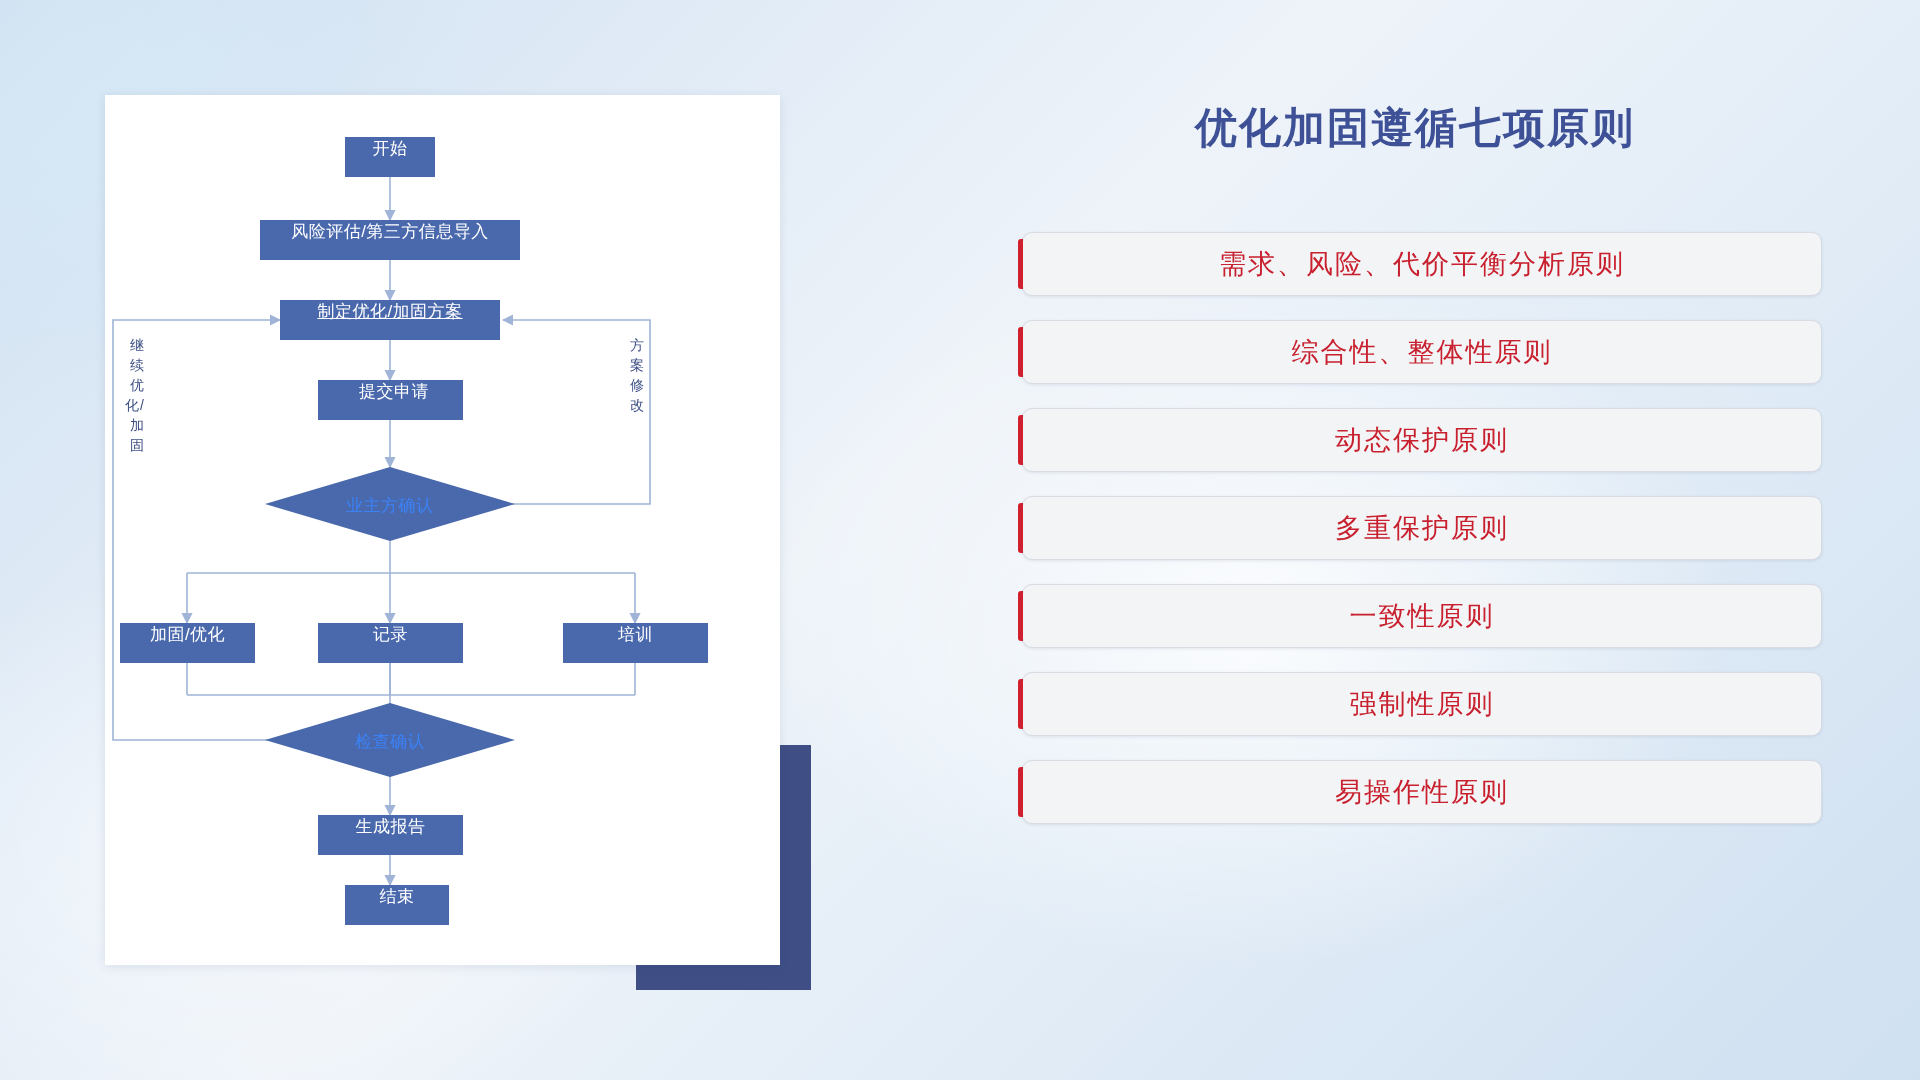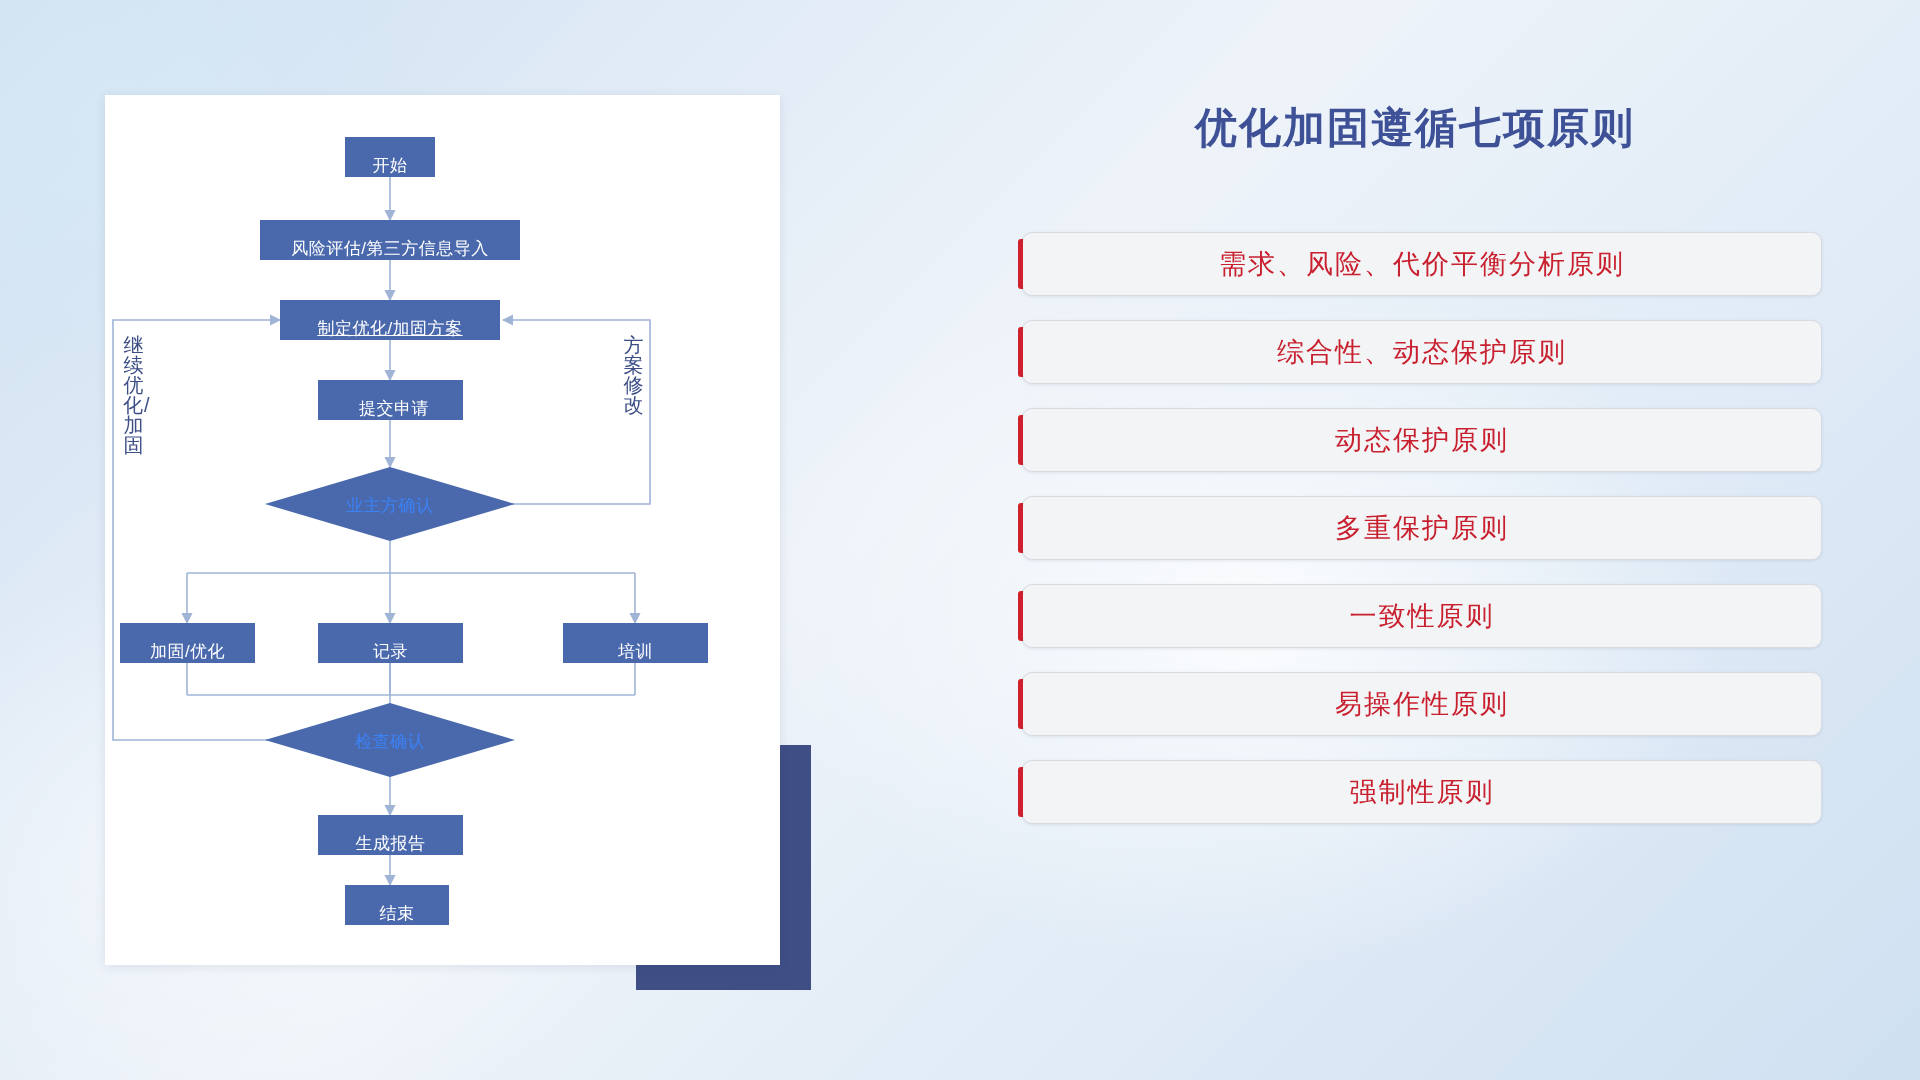--- a/index.html
+++ b/index.html
@@ -48,34 +48,34 @@
     width: 675px; height: 870px;
   }
   .flow svg { position: absolute; left: 0; top: 0; }
 
   .node {
     position: absolute;
     background: #4a69ad;
     color: #ffffff;
     font-size: 17px;
     display: flex;
-    align-items: flex-end;
+    align-items: flex-start;
     justify-content: center;
     box-sizing: border-box;
     white-space: nowrap;
     letter-spacing: 0.5px;
   }
   .node.wide { padding: 0 14px; }
   .vlabel {
     position: absolute;
     color: #3d4f86;
-    font-size: 20px;
+    font-size: 14px;
     line-height: 20px;
     width: 22px;
-    text-align: center;
+    text-align: right;
     letter-spacing: 1px;
   }
   .diamond-label {
     position: absolute;
     color: #3b82f6;
     font-size: 17px;
     white-space: nowrap;
     letter-spacing: 0.5px;
   }
 
@@ -241,32 +241,32 @@
     </div>
   </div>
 
   <div class="right-title">优化加固遵循七项原则</div>
 
   <div class="pill-list">
     <div class="pill">
       <span class="pill-text">需求、风险、代价平衡分析原则</span>
     </div>
     <div class="pill">
-      <span class="pill-text">综合性、动态保护原则</span>
+      <span class="pill-text">综合性、整体性原则</span>
     </div>
     <div class="pill">
       <span class="pill-text">动态保护原则</span>
     </div>
     <div class="pill">
       <span class="pill-text">多重保护原则</span>
     </div>
     <div class="pill">
       <span class="pill-text">一致性原则</span>
     </div>
     <div class="pill">
+      <span class="pill-text">强制性原则</span>
+    </div>
+    <div class="pill">
       <span class="pill-text">易操作性原则</span>
     </div>
-    <div class="pill">
-      <span class="pill-text">强制性原则</span>
-    </div>
   </div>
 
 </div>
 
 </body></html>

